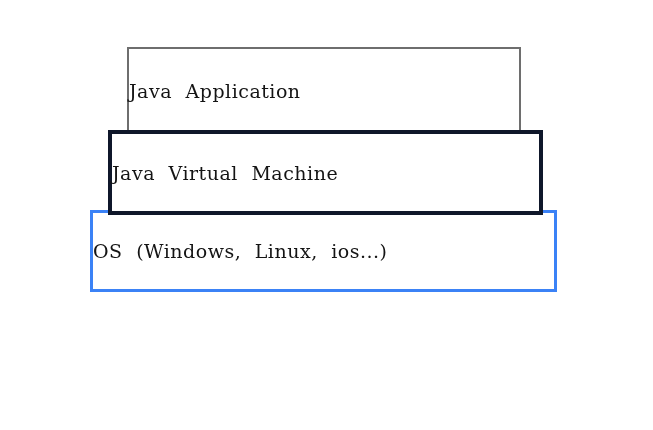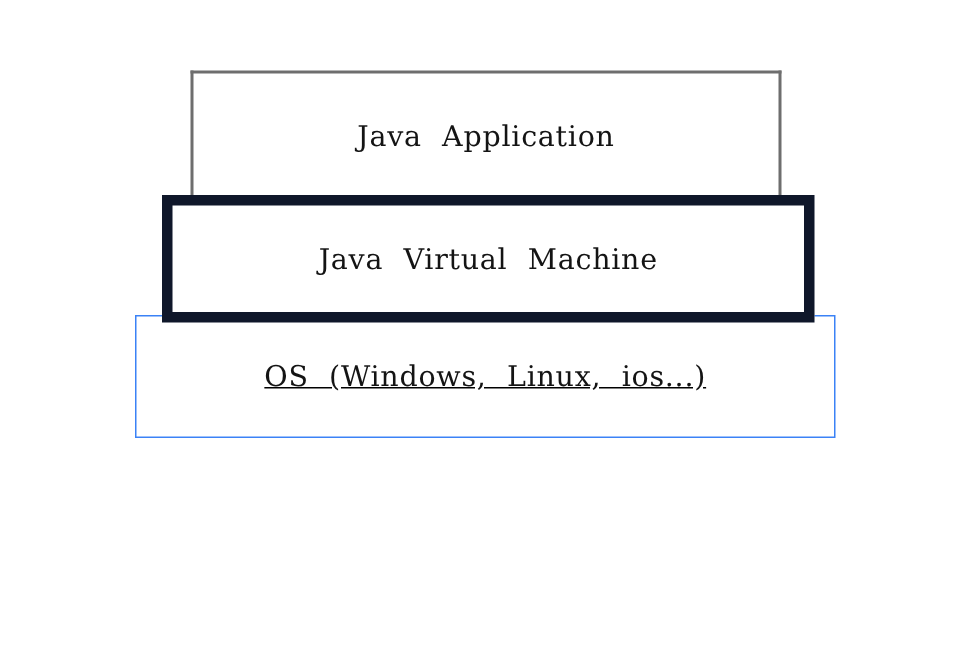--- a/index.html
+++ b/index.html
@@ -14,21 +14,20 @@
     background: #ffffff;
     overflow: hidden;
     font-family: "DejaVu Serif", "Liberation Serif", serif;
   }
   .layer {
     position: absolute;
     box-sizing: border-box;
     background: #ffffff;
     display: flex;
     align-items: center;
-    justify-content: center;
   }
   .layer .label {
     font-size: 19px;
     color: #141414;
     letter-spacing: 0.5px;
     word-spacing: 7px;
     white-space: nowrap;
   }
   .layer-app {
     left: 127px;
@@ -37,31 +36,30 @@
     height: 86px;
     border: 2px solid #6e6e6e;
     border-bottom: none;
     z-index: 1;
   }
   .layer-jvm {
     left: 108px;
     top: 130px;
     width: 435px;
     height: 85px;
-    border: 7px solid #0f172a;
+    border: 4px solid #0f172a;
     z-index: 3;
   }
   .layer-os {
     left: 90px;
     top: 210px;
     width: 467px;
     height: 82px;
-    border: 1px solid #3b82f6;
+    border: 3px solid #3b82f6;
     z-index: 2;
-    text-decoration: underline;
   }
   .layer-hw {
     left: 77px;
     top: 292px;
     width: 495px;
     height: 81px;
     border: 2px solid #2b2b2b;
     border-left-color: #8a8a8a;
     border-bottom-color: #9a9a9a;
     z-index: 1;

